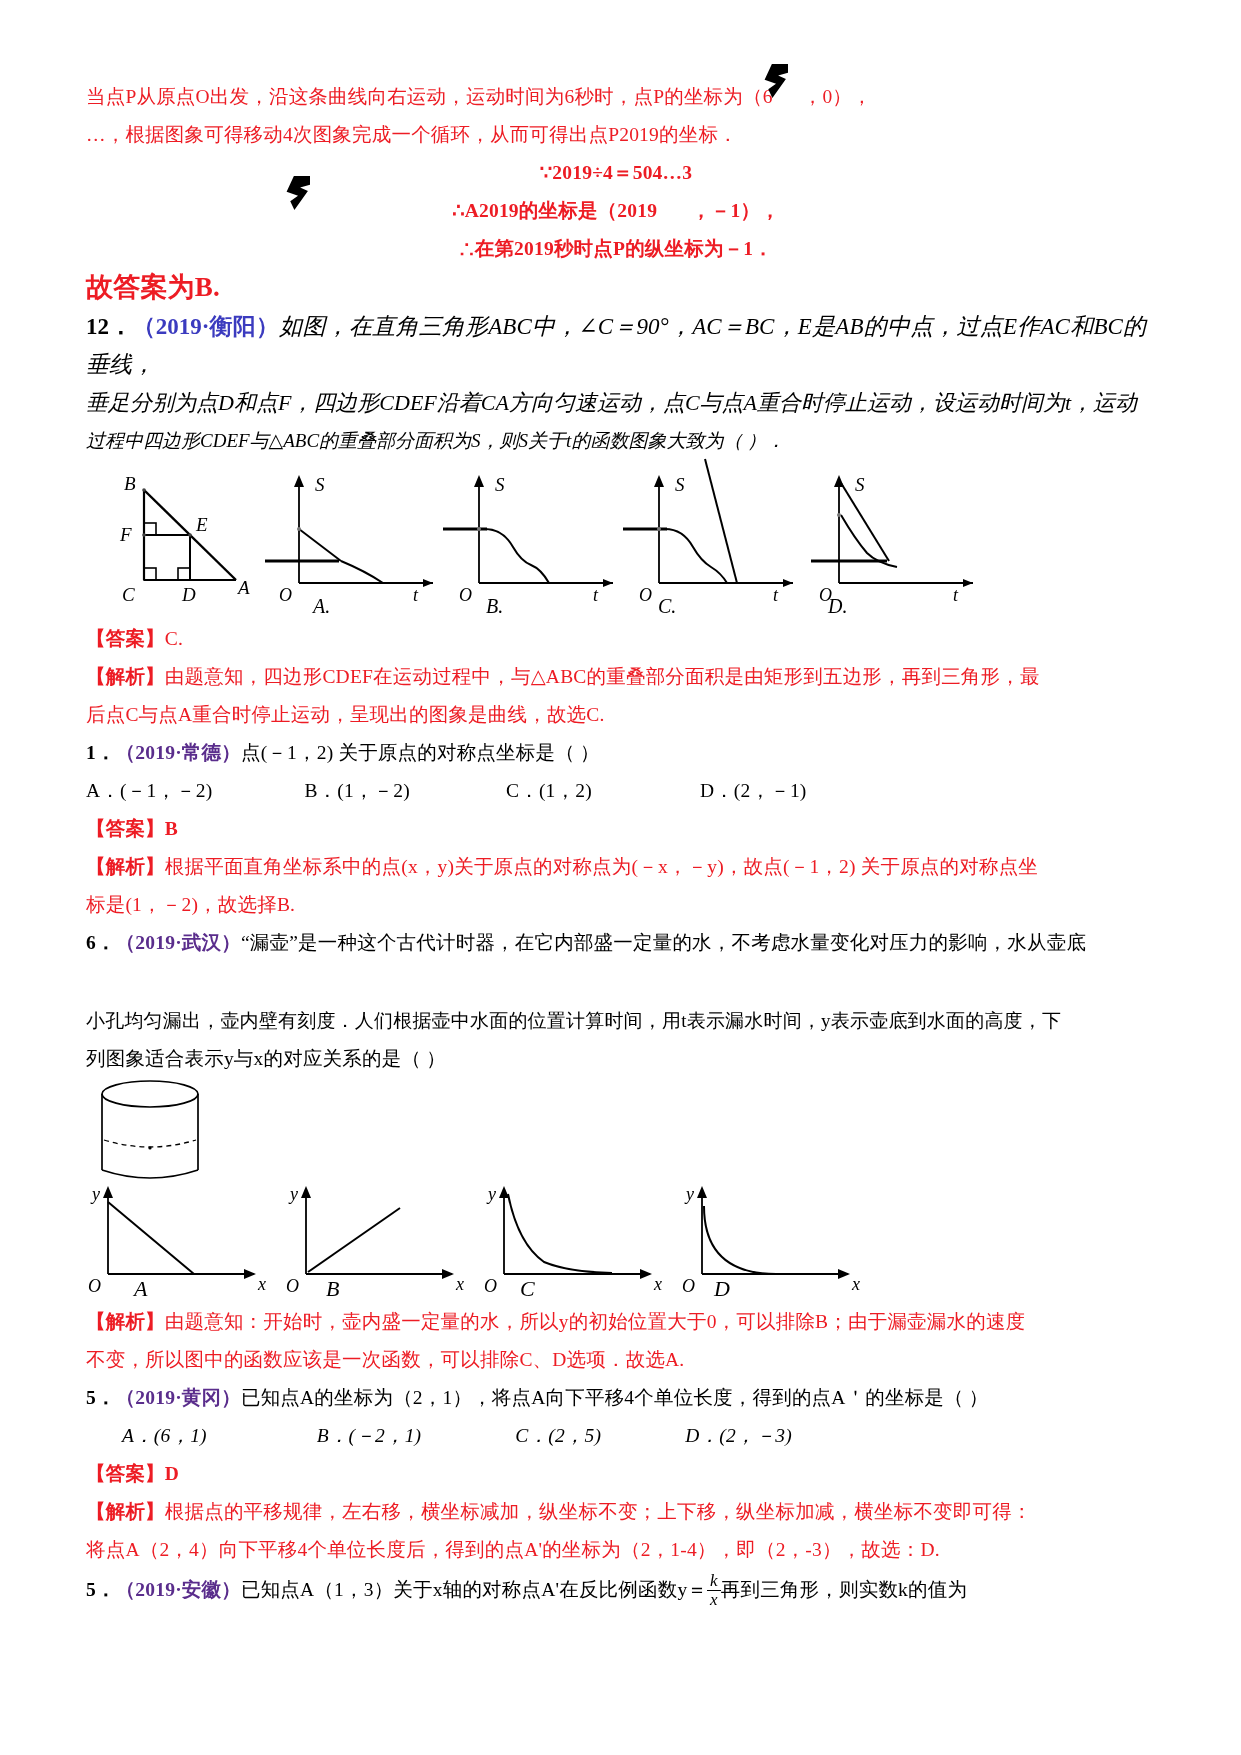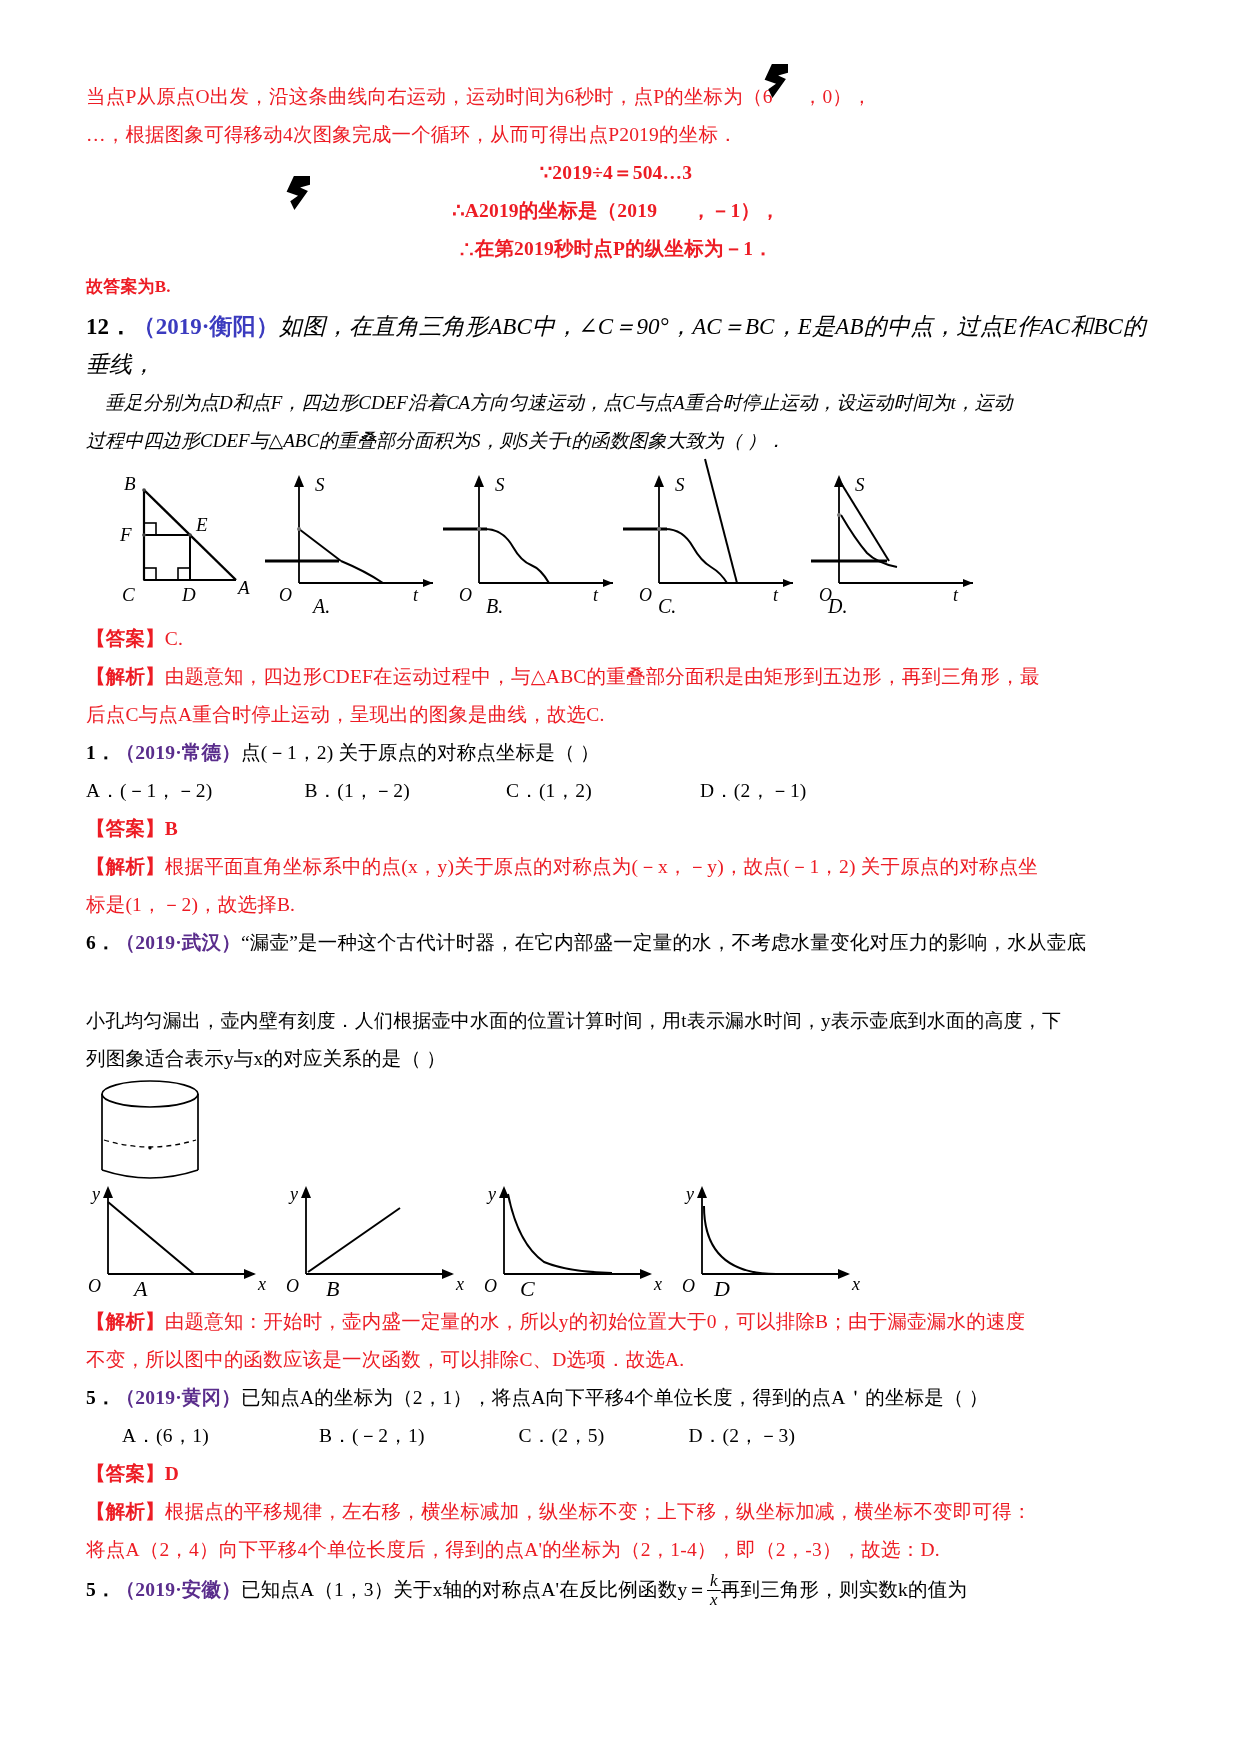--- a/index.html
+++ b/index.html
@@ -110,26 +110,26 @@
     <span>当点P从原点O出发，沿这条曲线向右运动，运动时间为6秒时，点P的坐标为（6</span><span style="display:inline-block;width:30px;"></span><span>，0），</span>
     <span class="blob" style="left:676px; top:-14px;"></span>
   </div>
   <div class="line red">…，根据图象可得移动4次图象完成一个循环，从而可得出点P2019的坐标．</div>
   <div class="line red bold">∵2019÷4＝504…3</div>
   <div class="line red bold" style="position:relative;">
     <span>∴A2019的坐标是（2019</span><span style="display:inline-block;width:34px;"></span><span>，－1），</span>
     <span class="blob" style="left:198px; top:-16px;"></span>
   </div>
   <div class="line red bold">∴在第2019秒时点P的纵坐标为－1．</div>
-  <div class="line redb" style="font-size:17px;">故答案为B.</div>
+  <div class="line redb" style="font-size:27px;">故答案为B.</div>
 
   <div class="para" style="margin-top:2px;">
     <span class="idx blk">12．</span><span class="blue">（2019·衡阳）</span><span class="blk ital">如图，在直角三角形ABC中，∠C＝90°，AC＝BC，E是AB的中点，过点E作AC和BC的垂线，</span>
   </div>
-  <div class="para blk ital" style="font-size:19px;margin-left:19px;">垂足分别为点D和点F，四边形CDEF沿着CA方向匀速运动，点C与点A重合时停止运动，设运动时间为t，运动</div>
+  <div class="para blk ital" style="font-size:22px;">垂足分别为点D和点F，四边形CDEF沿着CA方向匀速运动，点C与点A重合时停止运动，设运动时间为t，运动</div>
   <div class="para blk ital" style="font-size:19px;">过程中四边形CDEF与△ABC的重叠部分面积为S，则S关于t的函数图象大致为（        ）．</div>
 
   <div class="fig12">
 
     <svg width="190" height="150" viewBox="0 0 190 150" style="left:0px; top:8px;">
 
       <line x1="58" y1="22" x2="58" y2="112" stroke="#000" stroke-width="2.2"></line>
       <line x1="58" y1="112" x2="150" y2="112" stroke="#000" stroke-width="2.2"></line>
       <line x1="58" y1="22" x2="150" y2="112" stroke="#000" stroke-width="2.4"></line>
 
@@ -305,21 +305,21 @@
   </div>
 
   <div class="line">
     <span class="tag">【解析】</span><span class="red">由题意知：开始时，壶内盛一定量的水，所以y的初始位置大于0，可以排除B；由于漏壶漏水的速度</span>
   </div>
   <div class="line red">不变，所以图中的函数应该是一次函数，可以排除C、D选项．故选A.</div>
 
   <div class="line">
     <span class="bold blk">5．</span><span class="purple">（2019·黄冈）</span><span class="blk">已知点A的坐标为（2，1），将点A向下平移4个单位长度，得到的点A＇的坐标是（    ）</span>
   </div>
-  <div class="line blk" style="padding-left:36px;">
+  <div class="line blk" style="padding-left:36px;font-style:italic;">
     <span>A．(6，1)</span><span style="display:inline-block;width:110px;"></span><span>B．(－2，1)</span><span style="display:inline-block;width:94px;"></span><span>C．(2，5)</span><span style="display:inline-block;width:84px;"></span><span>D．(2，－3)</span>
   </div>
   <div class="line">
     <span class="tag">【答案】</span><span class="redb">D</span>
   </div>
   <div class="line">
     <span class="tag">【解析】</span><span class="red">根据点的平移规律，左右移，横坐标减加，纵坐标不变；上下移，纵坐标加减，横坐标不变即可得：</span>
   </div>
   <div class="line red">将点A（2，4）向下平移4个单位长度后，得到的点A'的坐标为（2，1-4），即（2，-3），故选：D.</div>
 

